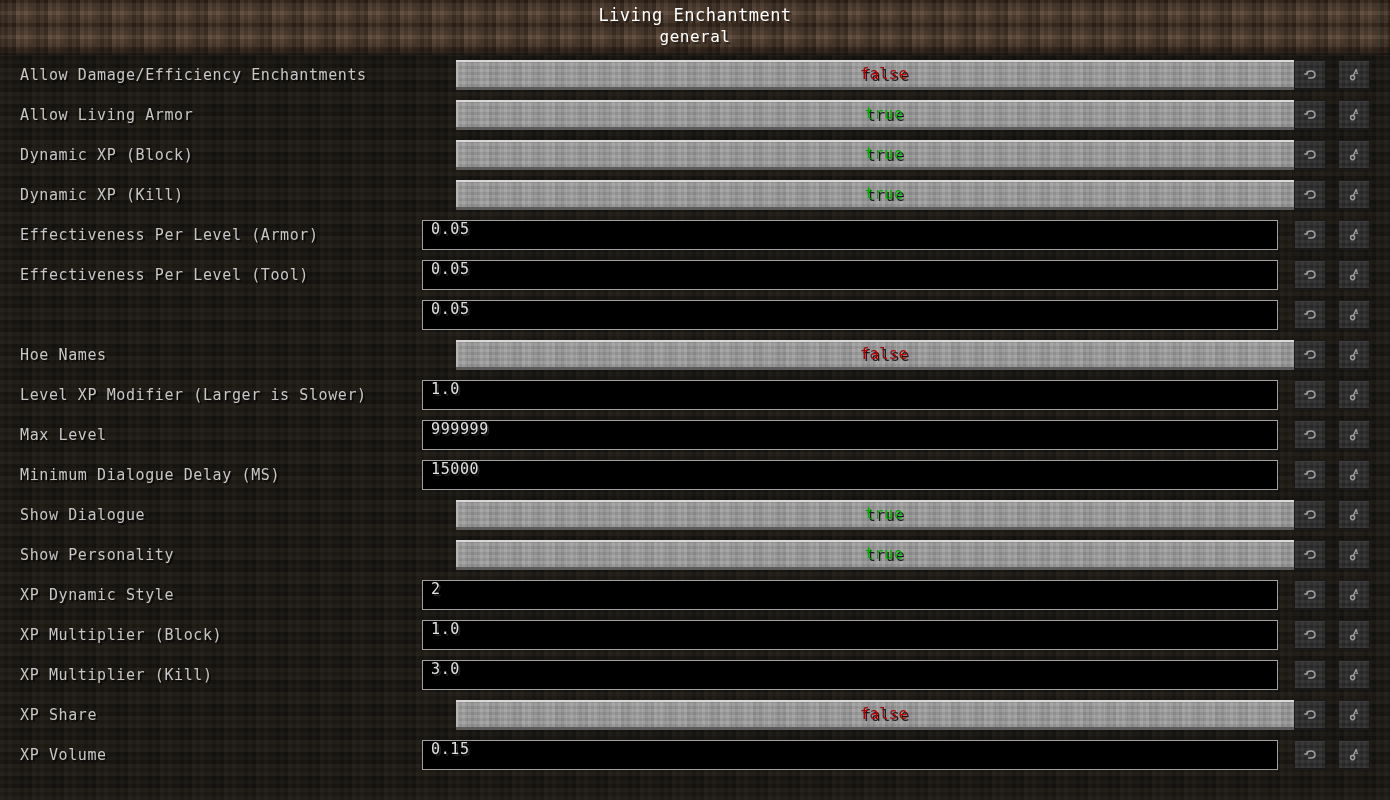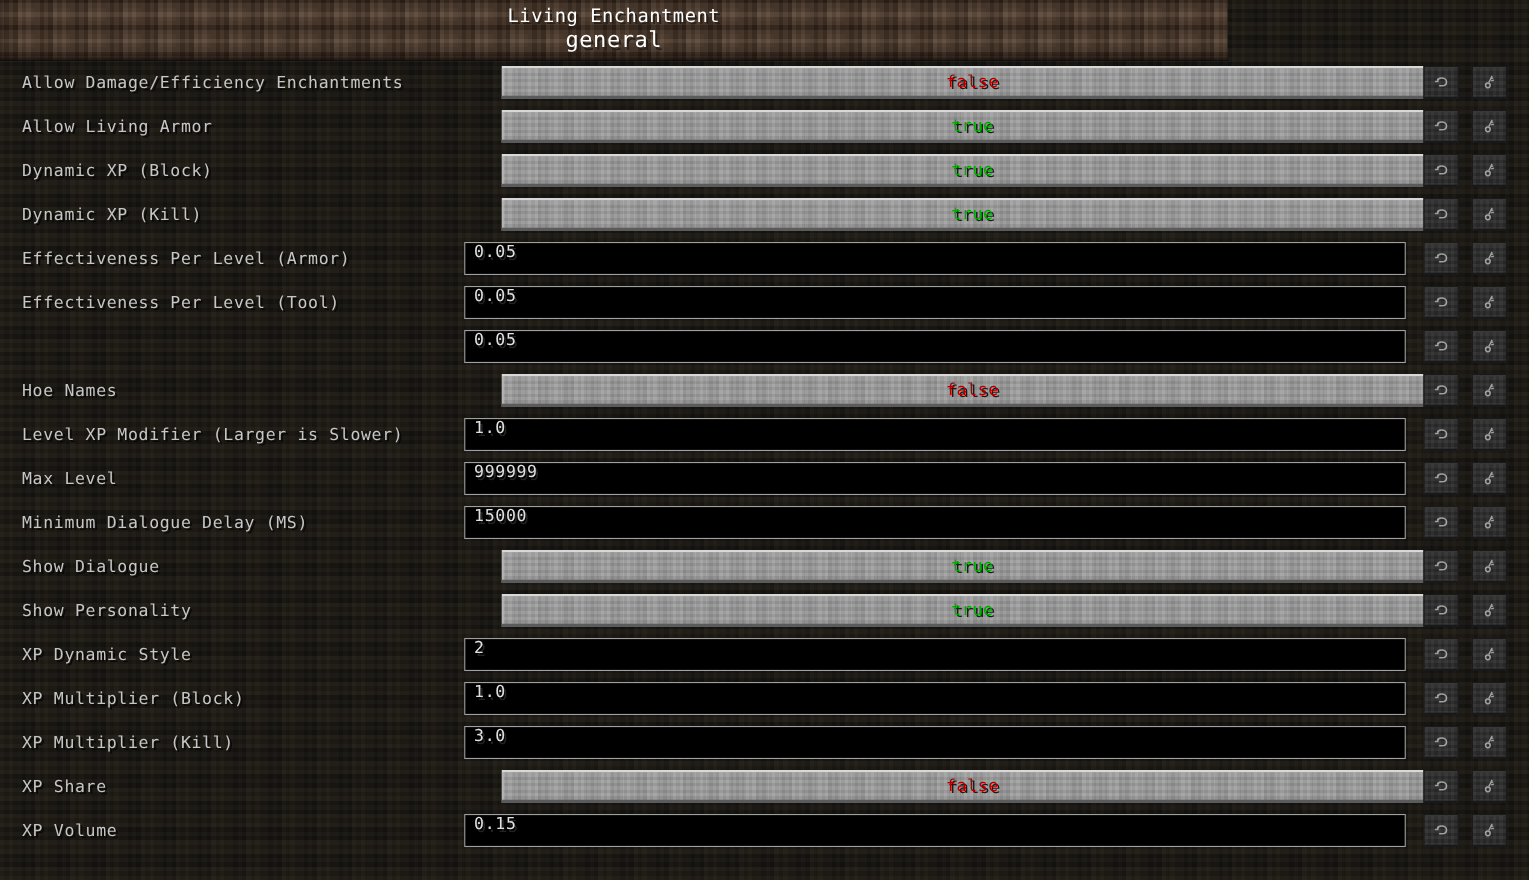--- a/index.html
+++ b/index.html
@@ -27,42 +27,42 @@
       repeating-linear-gradient(90deg, rgba(255,255,255,.016) 0 4px, rgba(0,0,0,.032) 4px 8px),
       repeating-linear-gradient(0deg,  rgba(120,100,75,.05) 0 12px, rgba(0,0,0,0) 12px 24px),
       repeating-linear-gradient(90deg, rgba(120,100,75,.045) 0 16px, rgba(0,0,0,0) 16px 32px);
     overflow: hidden;
   }
 
   
   #header {
     position: absolute;
     left: 0; top: 0;
-    width: 1116px;
+    width: 1390px;
     height: 55px;
     background-color: #4a3626;
     background-image:
       repeating-linear-gradient(0deg,  rgba(255,255,255,.05) 0 4px, rgba(0,0,0,.07) 4px 8px),
       repeating-linear-gradient(90deg, rgba(255,255,255,.045) 0 4px, rgba(0,0,0,.065) 4px 8px),
       repeating-linear-gradient(0deg,  rgba(20,12,6,.30) 0 12px, rgba(255,255,255,.03) 12px 24px),
       repeating-linear-gradient(90deg, rgba(25,15,8,.28) 0 16px, rgba(255,255,255,.025) 16px 32px);
     box-shadow: inset 0 -4px 6px -2px rgba(0,0,0,.85);
     text-align: center;
     overflow: hidden;
   }
   #header .title-line {
     color: #ffffff;
     font-size: 17px;
     line-height: 21px;
     letter-spacing: .5px;
     text-shadow: 2px 2px 0 #2a2018;
     font-family: "DejaVu Sans Mono", "Liberation Mono", monospace;
   }
   #header .title-main { padding-top: 5px; }
-  #header .title-sub  { font-size: 20px; }
+  #header .title-sub  { font-size: 16px; }
 
   
   #list {
     position: absolute;
     left: 0; top: 55px;
     width: 1390px;
     height: 745px;
     overflow: hidden;
   }
 

